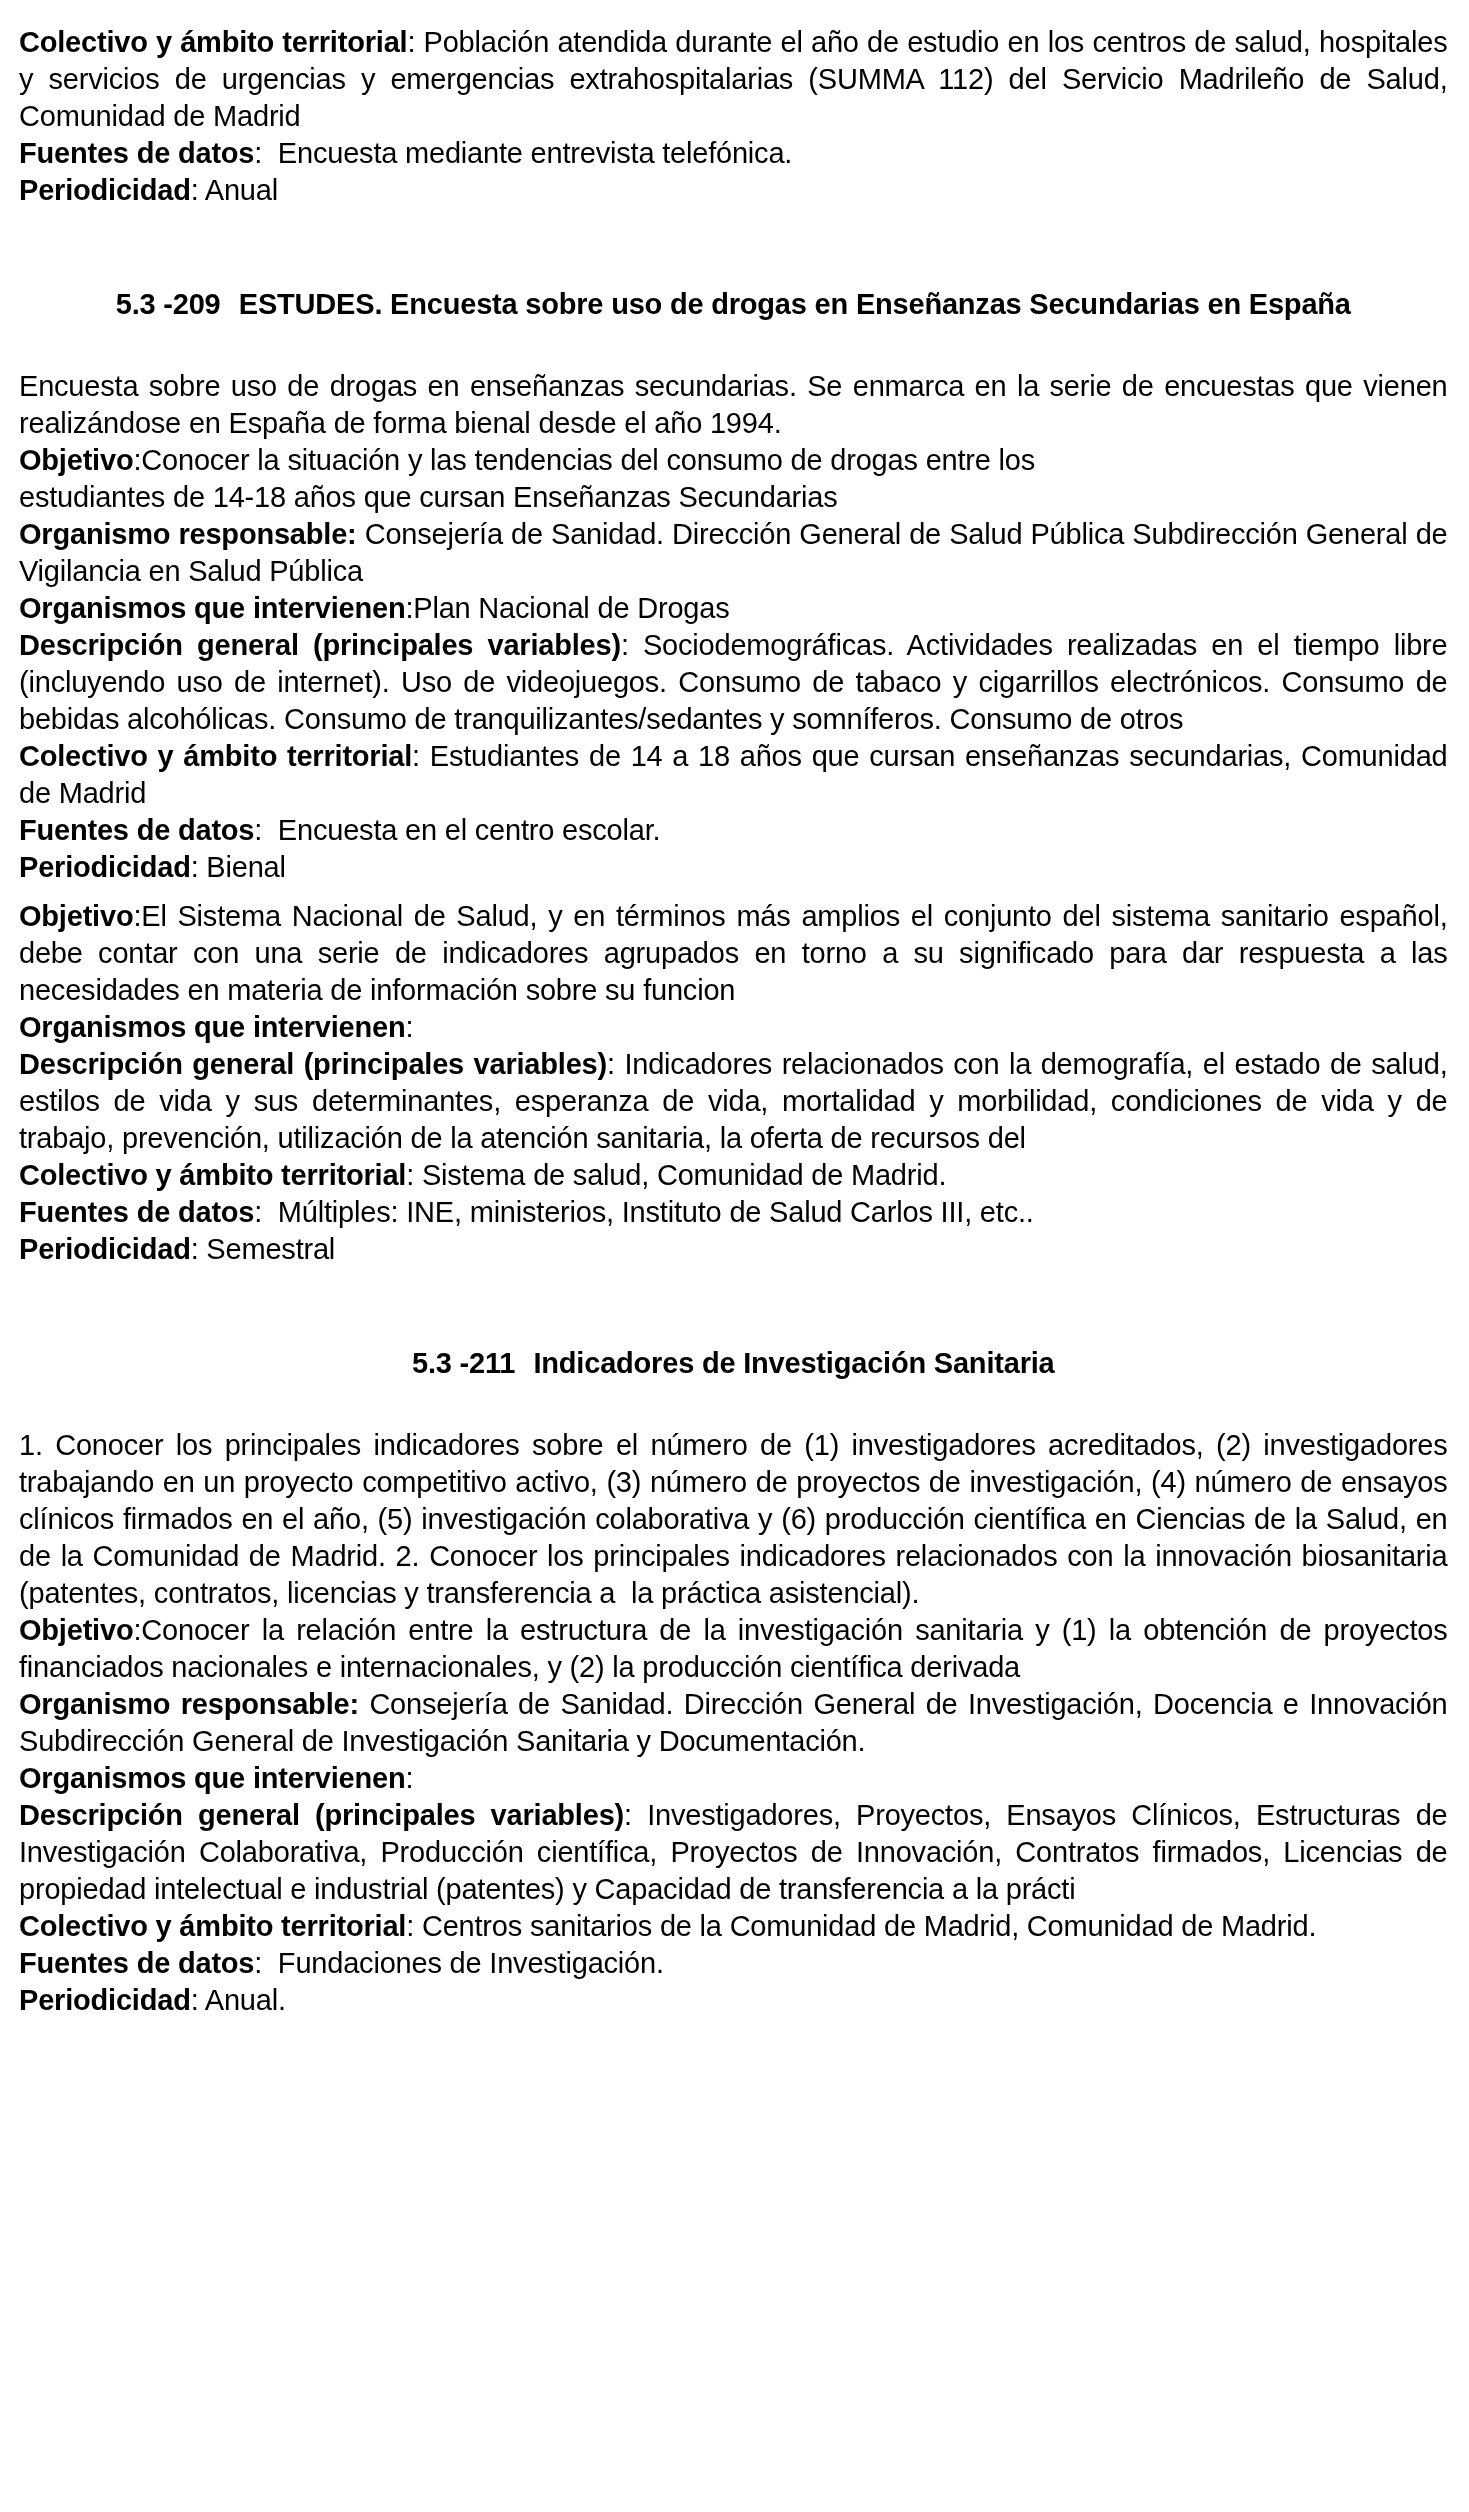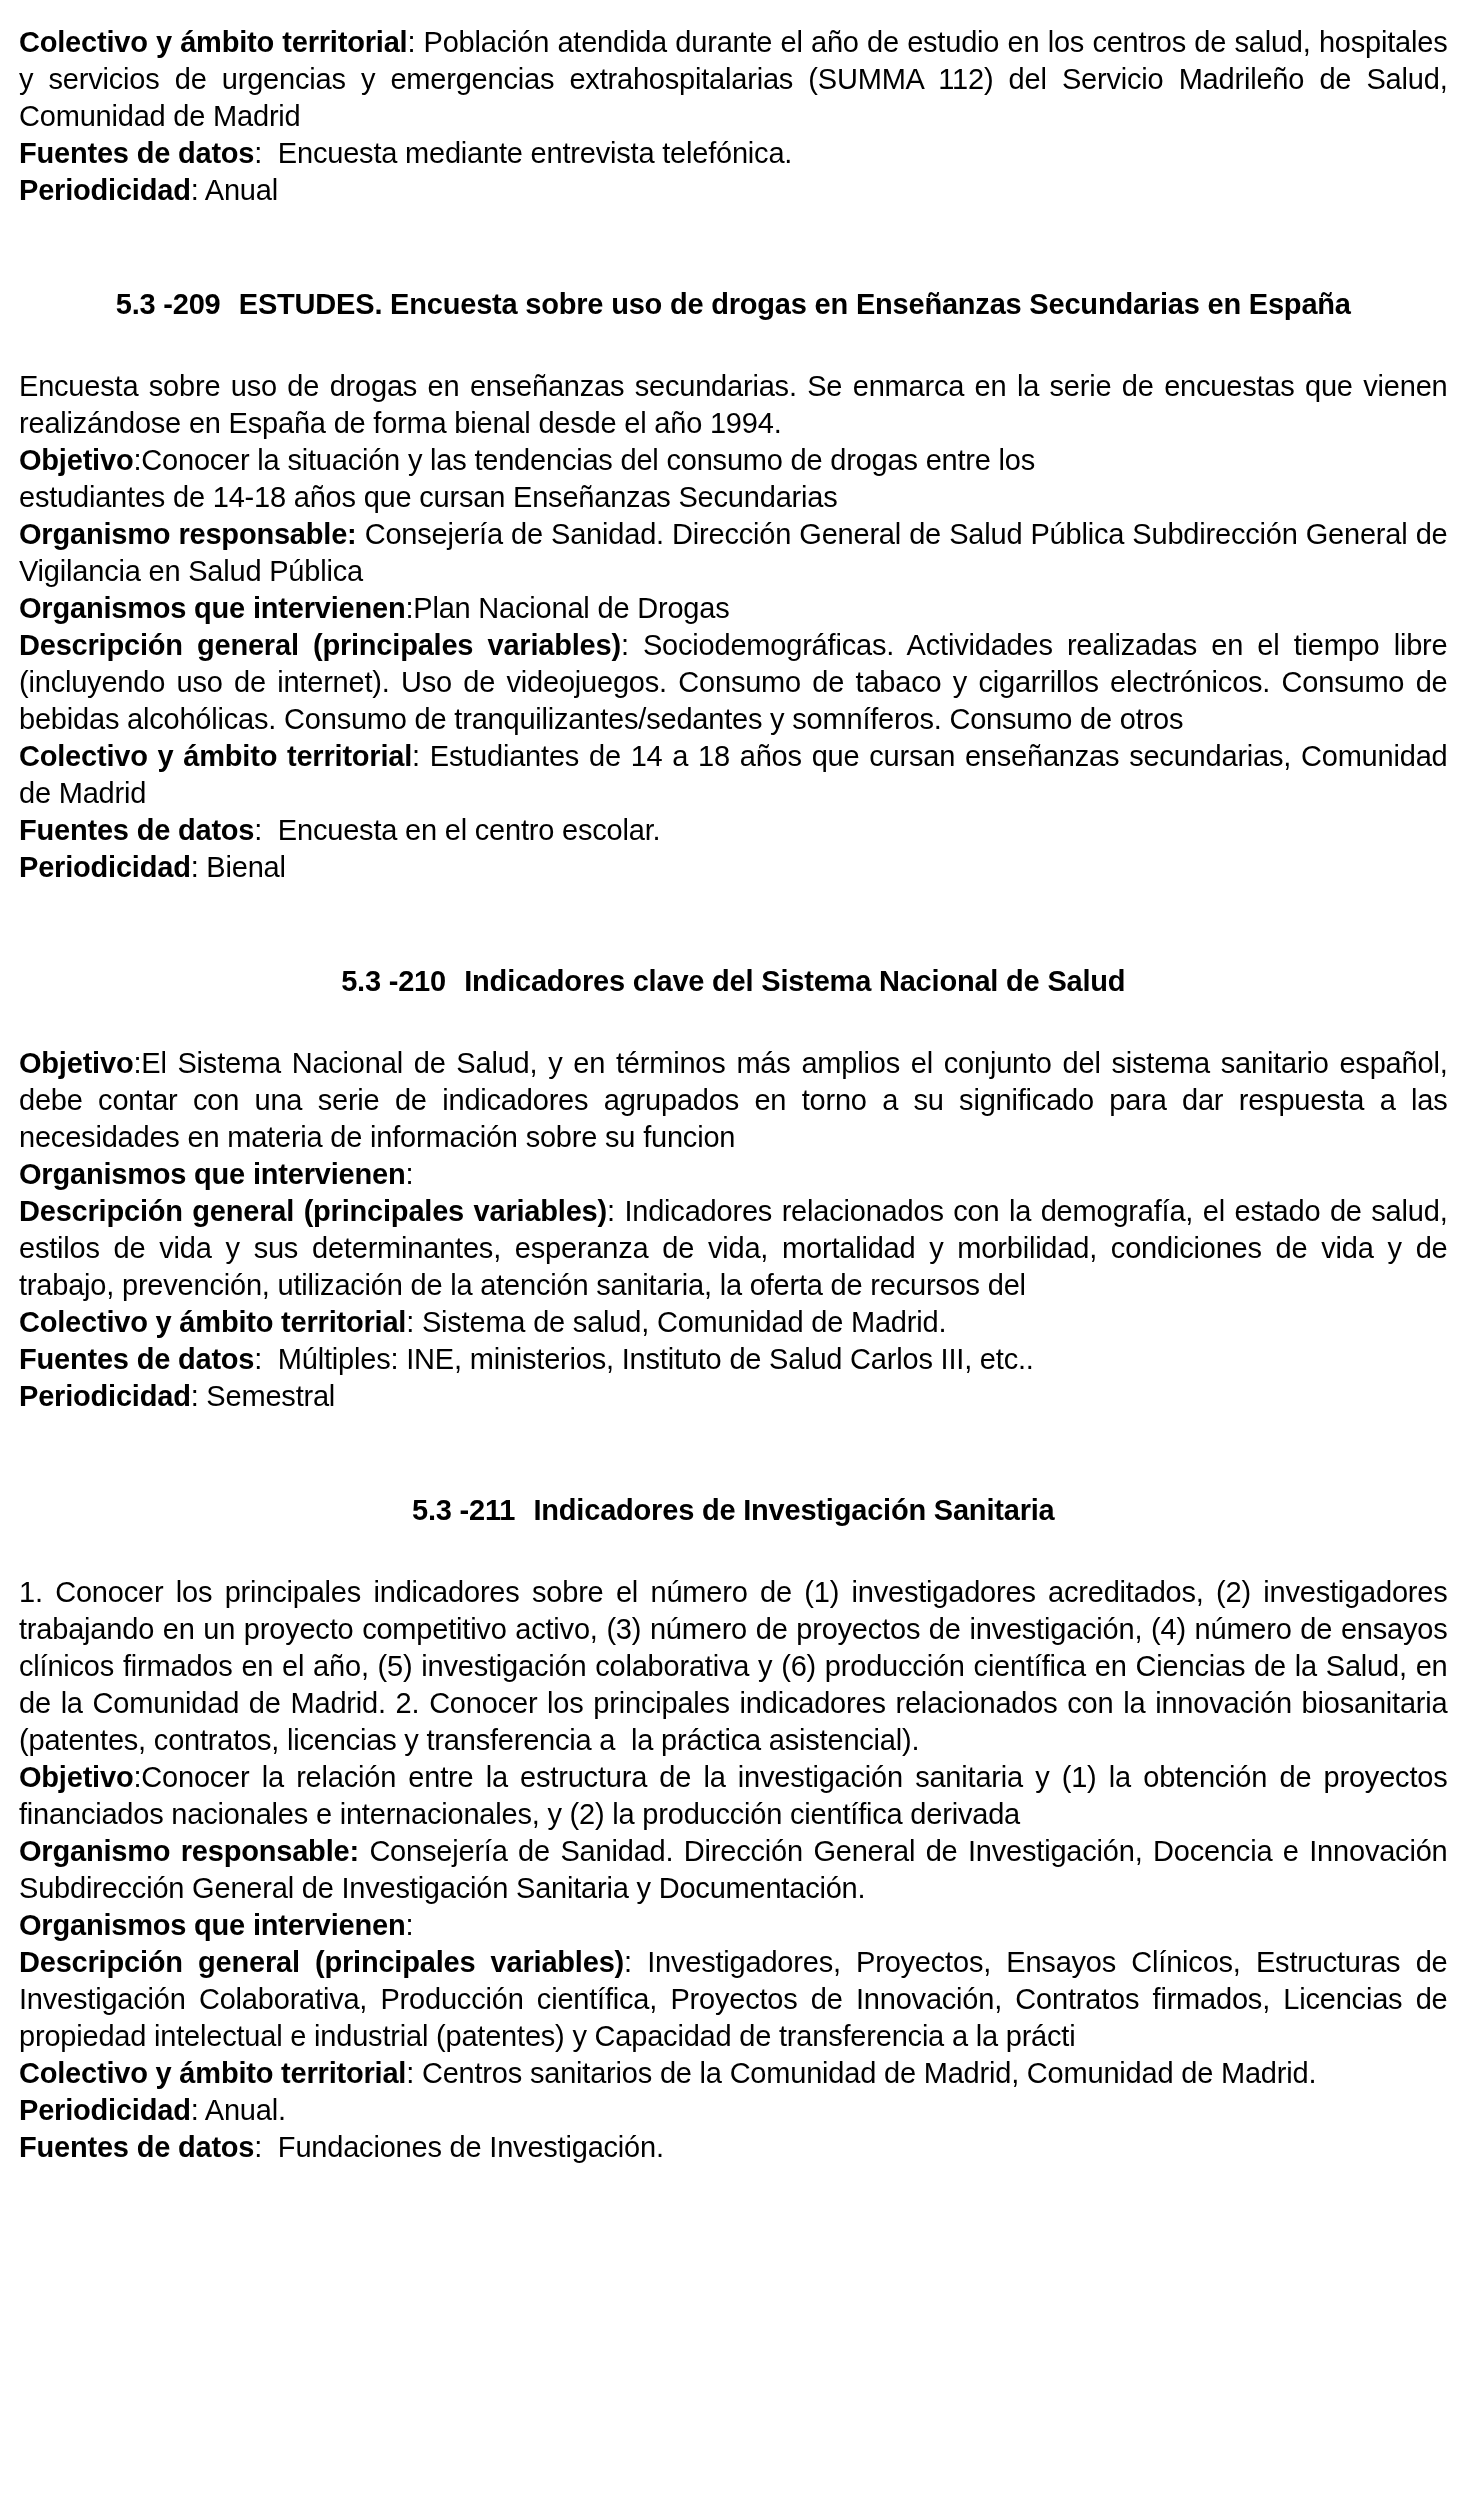--- a/index.html
+++ b/index.html
@@ -57,35 +57,34 @@
 estudiantes de 14-18 años que cursan Enseñanzas Secundarias</span></p>
     <p class="para"><strong>Organismo responsable:</strong><span> Consejería de Sanidad. Dirección General de Salud Pública Subdirección General de Vigilancia en Salud Pública</span></p>
     <p class="para"><strong>Organismos que intervienen</strong><span>:Plan Nacional de Drogas</span></p>
     <p class="para"><strong>Descripción general (principales variables)</strong><span>: Sociodemográficas. Actividades realizadas en el tiempo libre (incluyendo uso de internet). Uso de videojuegos. Consumo de tabaco y cigarrillos electrónicos. Consumo de bebidas alcohólicas. Consumo de tranquilizantes/sedantes y somníferos. Consumo de otros</span></p>
     <p class="para"><strong>Colectivo y ámbito territorial</strong><span>: Estudiantes de 14 a 18 años que cursan enseñanzas secundarias, Comunidad de Madrid</span></p>
     <p class="para"><strong>Fuentes de datos</strong><span>:  Encuesta en el centro escolar.</span></p>
     <p class="para"><strong>Periodicidad</strong><span>: Bienal</span></p>
   </section>
 
   <section class="record">
-    <h2 class="heading"><span class="num">5.3 -210</span><span>Indicadores clave del Sistema Nacional de Salud</span></h2>
     <p class="para"><strong>Objetivo</strong><span>:El Sistema Nacional de Salud, y en términos más amplios el conjunto del sistema sanitario español, debe contar con una serie de indicadores agrupados en torno a su significado para dar respuesta a las necesidades en materia de información sobre su funcion</span></p>
     <p class="para"><strong>Organismos que intervienen</strong><span>:</span></p>
     <p class="para"><strong>Descripción general (principales variables)</strong><span>: Indicadores relacionados con la demografía, el estado de salud, estilos de vida y sus determinantes, esperanza de vida, mortalidad y morbilidad, condiciones de vida y de trabajo, prevención, utilización de la atención sanitaria, la oferta de recursos del</span></p>
     <p class="para"><strong>Colectivo y ámbito territorial</strong><span>: Sistema de salud, Comunidad de Madrid.</span></p>
     <p class="para"><strong>Fuentes de datos</strong><span>:  Múltiples: INE, ministerios, Instituto de Salud Carlos III, etc..</span></p>
     <p class="para"><strong>Periodicidad</strong><span>: Semestral</span></p>
   </section>
 
   <section class="record">
     <h2 class="heading"><span class="num">5.3 -211</span><span>Indicadores de Investigación Sanitaria</span></h2>
     <p class="para"><strong></strong><span>1. Conocer los principales indicadores sobre el número de (1) investigadores acreditados, (2) investigadores trabajando en un proyecto competitivo activo, (3) número de proyectos de investigación, (4) número de ensayos clínicos firmados en el año, (5) investigación colaborativa y (6) producción científica en Ciencias de la Salud, en de la Comunidad de Madrid. 2. Conocer los principales indicadores relacionados con la innovación biosanitaria (patentes, contratos, licencias y transferencia a  la práctica asistencial).</span></p>
     <p class="para"><strong>Objetivo</strong><span>:Conocer la relación entre la estructura de la investigación sanitaria y (1) la obtención de proyectos financiados nacionales e internacionales, y (2) la producción científica derivada</span></p>
     <p class="para"><strong>Organismo responsable:</strong><span> Consejería de Sanidad. Dirección General de Investigación, Docencia e Innovación Subdirección General de Investigación Sanitaria y Documentación.</span></p>
     <p class="para"><strong>Organismos que intervienen</strong><span>:</span></p>
     <p class="para"><strong>Descripción general (principales variables)</strong><span>: Investigadores, Proyectos, Ensayos Clínicos, Estructuras de Investigación Colaborativa, Producción científica, Proyectos de Innovación, Contratos firmados, Licencias de propiedad intelectual e industrial (patentes) y Capacidad de transferencia a la prácti</span></p>
     <p class="para"><strong>Colectivo y ámbito territorial</strong><span>: Centros sanitarios de la Comunidad de Madrid, Comunidad de Madrid.</span></p>
+    <p class="para"><strong>Fuentes de datos</strong><span>:  Fundaciones de Investigación.</span></p>
     <p class="para"><strong>Periodicidad</strong><span>: Anual.</span></p>
-    <p class="para"><strong>Fuentes de datos</strong><span>:  Fundaciones de Investigación.</span></p>
   </section>
 
 </div>
 
 
 </body></html>

